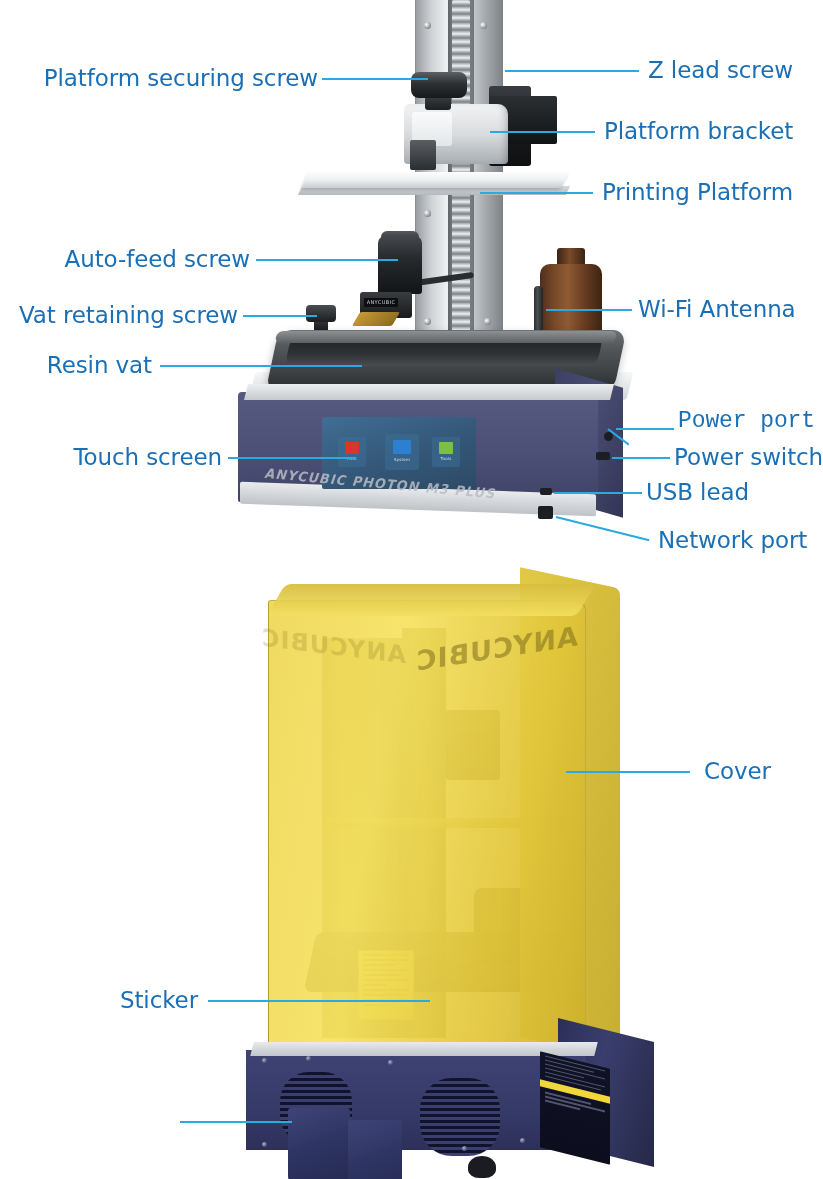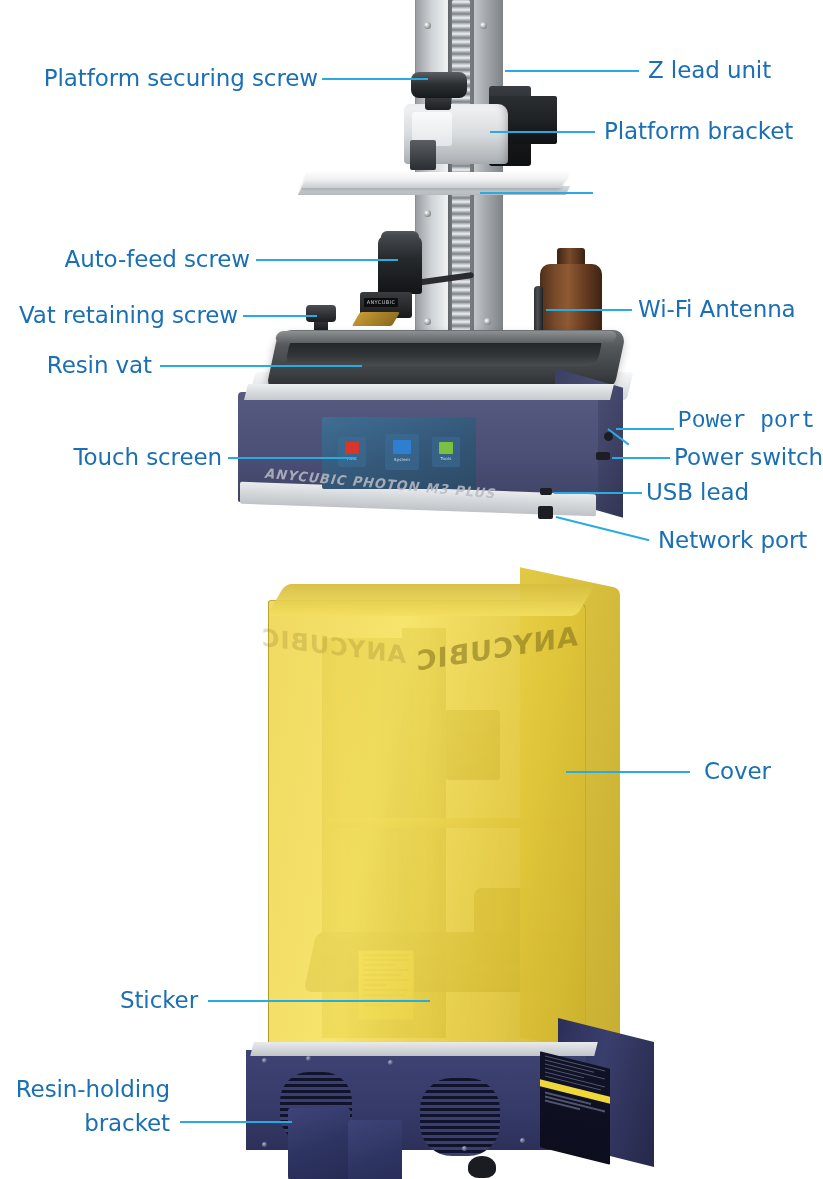--- a/index.html
+++ b/index.html
@@ -508,30 +508,29 @@
   <div class="lead" style="left:616px;top:428px;width:58px;"></div>
   <div class="lead" style="left:608px;top:428px;width:26px;transform:rotate(37deg);"></div>
   <div class="lead" style="left:612px;top:457px;width:58px;"></div>
   <div class="lead" style="left:554px;top:492px;width:88px;"></div>
   <div class="lead" style="left:556px;top:516px;width:96px;transform:rotate(14deg);"></div>
   <div class="lead" style="left:566px;top:771px;width:124px;"></div>
   <div class="lead" style="left:208px;top:1000px;width:222px;"></div>
   <div class="lead" style="left:180px;top:1121px;width:112px;"></div>
 
   <div class="label left" style="left:0px;top:64px;width:318px;">Platform securing screw</div>
-  <div class="label right" style="left:648px;top:56px;">Z lead unit</div>
+  <div class="label right" style="left:648px;top:56px;">Z lead screw</div>
   <div class="label right" style="left:604px;top:117px;">Platform bracket</div>
+  <div class="label right" style="left:602px;top:178px;">Printing Platform</div>
   <div class="label left" style="left:0px;top:245px;width:250px;">Auto-feed screw</div>
   <div class="label right" style="left:638px;top:295px;">Wi-Fi Antenna</div>
   <div class="label left" style="left:0px;top:301px;width:238px;">Vat retaining screw</div>
   <div class="label left" style="left:0px;top:351px;width:152px;">Resin vat</div>
   <div class="label left" style="left:0px;top:443px;width:222px;">Touch screen</div>
   <div class="label right" style="left:678px;top:407px;font-family:Liberation Mono, monospace;">Power port</div>
   <div class="label right" style="left:674px;top:443px;">Power switch</div>
   <div class="label right" style="left:646px;top:478px;">USB lead</div>
   <div class="label right" style="left:658px;top:526px;">Network port</div>
 
   <div class="label right" style="left:704px;top:757px;">Cover</div>
   <div class="label left" style="left:0px;top:986px;width:198px;">Sticker</div>
-  <div class="label left" style="left:0px;top:1072px;width:170px;line-height:34px;">Resin-holding
-bracket</div>
 
 </div>
 
 </body></html>

